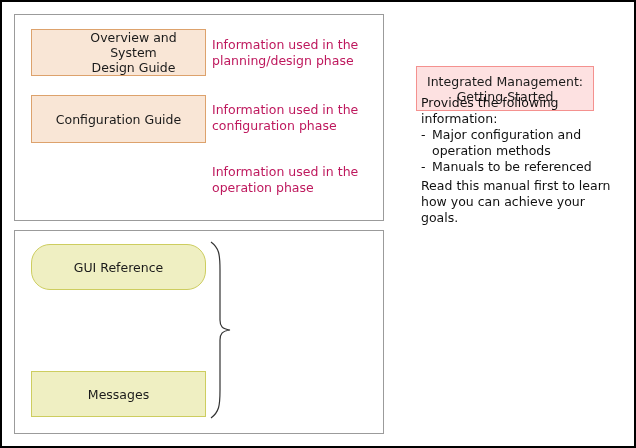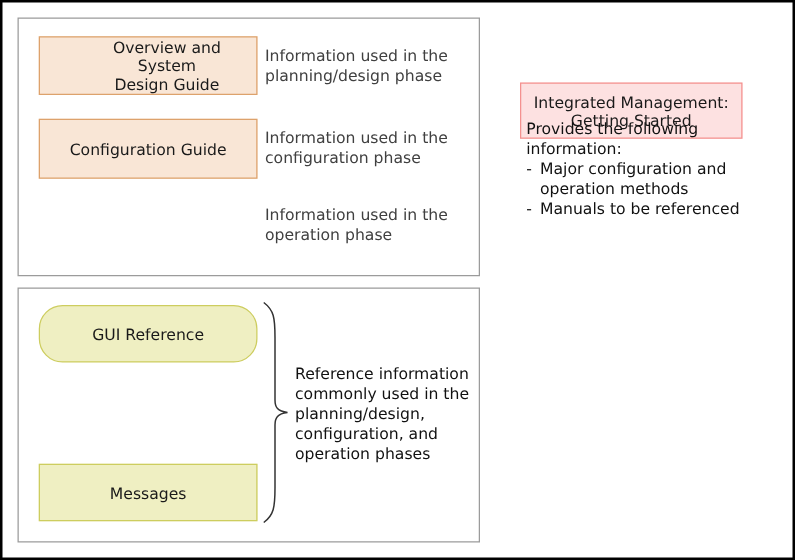--- a/index.html
+++ b/index.html
@@ -78,21 +78,21 @@
   #box-messages   { left: 29px;  top: 369px; width: 175px; height: 46px; }
 
   
   #box-integrated { left: 414px; top: 28px;  width: 178px; height: 45px; font-size: 12.5px; margin-top: 36px;}
 
   
   .desc {
     position: absolute;
     font-size: 12.5px;
     line-height: 16px;
-    color: #404040;
+    color: #be185d;
     white-space: pre-line;
   }
   #desc-overview { left: 210px; top: 35px;  width: 165px; }
   #desc-config   { left: 210px; top: 100px; width: 165px; }
   #desc-admin    { left: 210px; top: 162px; width: 165px; }
 
   
   #desc-reference {
     position: absolute;
     left: 234px;
@@ -184,38 +184,36 @@
   <svg id="brace-reference" viewBox="0 0 24 180" preserveAspectRatio="none">
     <path d="M 2 2
              C 10 8, 11 14, 11 30
              L 11 80
              C 11 86, 13 89, 21 90
              C 13 91, 11 94, 11 100
              L 11 150
              C 11 166, 10 172, 2 178" fill="none" stroke="#333333" stroke-width="1.2"></path>
   </svg>
 
-  <div id="desc-reference">Reference information
-commonly used in the
-planning/design,
-configuration, and
-operation phases</div>
 
   <div class="manual-box box-pink" id="box-integrated" style="white-space: pre-line;">Integrated Management:
 Getting Started</div>
 
   <div id="right-intro">Provides the following
 information:</div>
 
   <div id="right-bullets">
     <div class="bullet-row">
       <span class="bullet-dash">-</span>
       <span class="bullet-text" style="white-space: pre-line;">Major configuration and
 operation methods</span>
     </div>
     <div class="bullet-row">
       <span class="bullet-dash">-</span>
       <span class="bullet-text" style="white-space: pre-line;">Manuals to be referenced</span>
     </div>
   </div>
 
+  <div id="right-outro">Read this manual first to learn
+how you can achieve your
+goals.</div>
 
 </div>
 
 </body></html>

